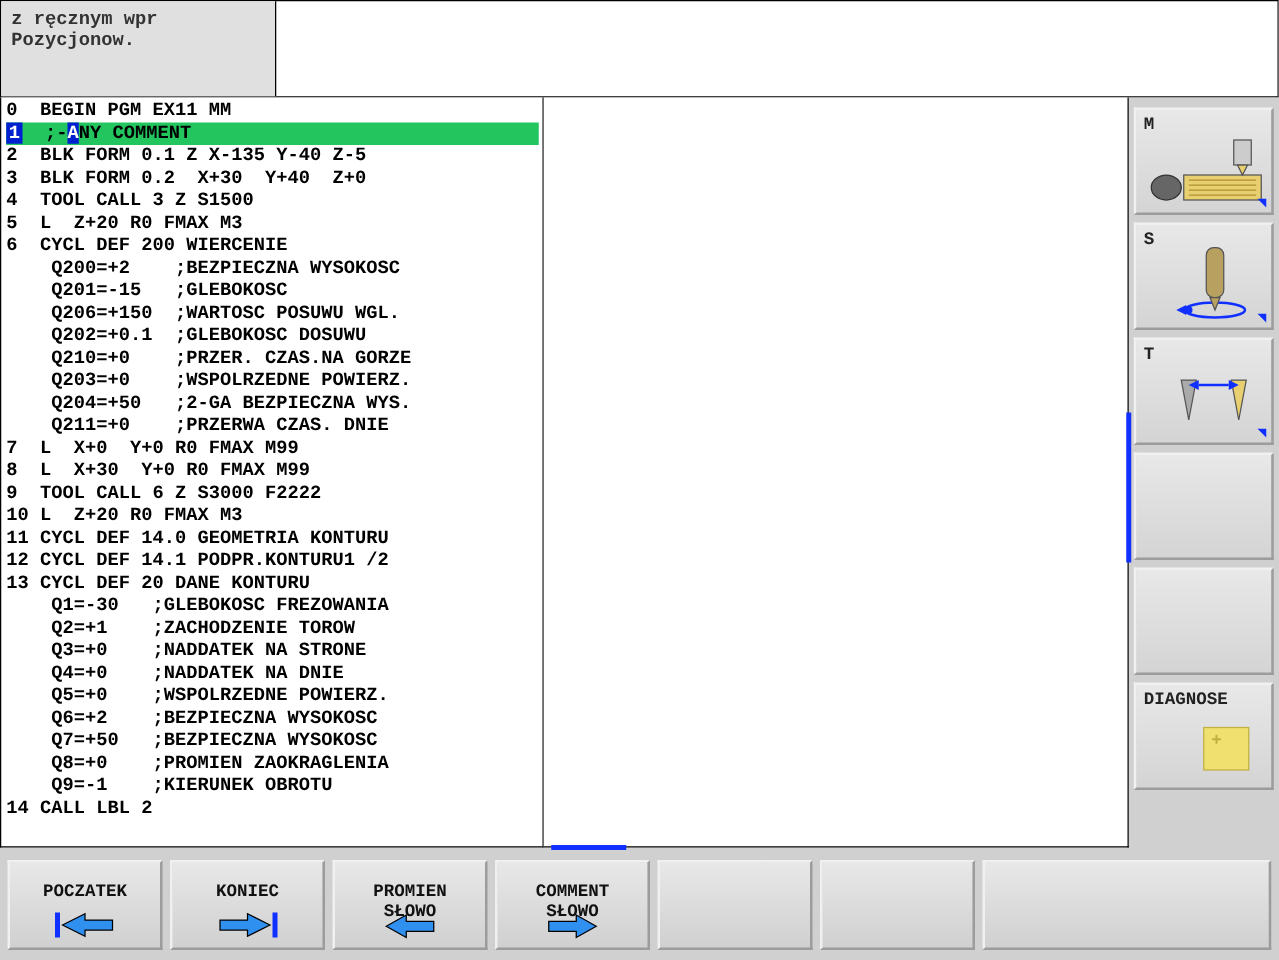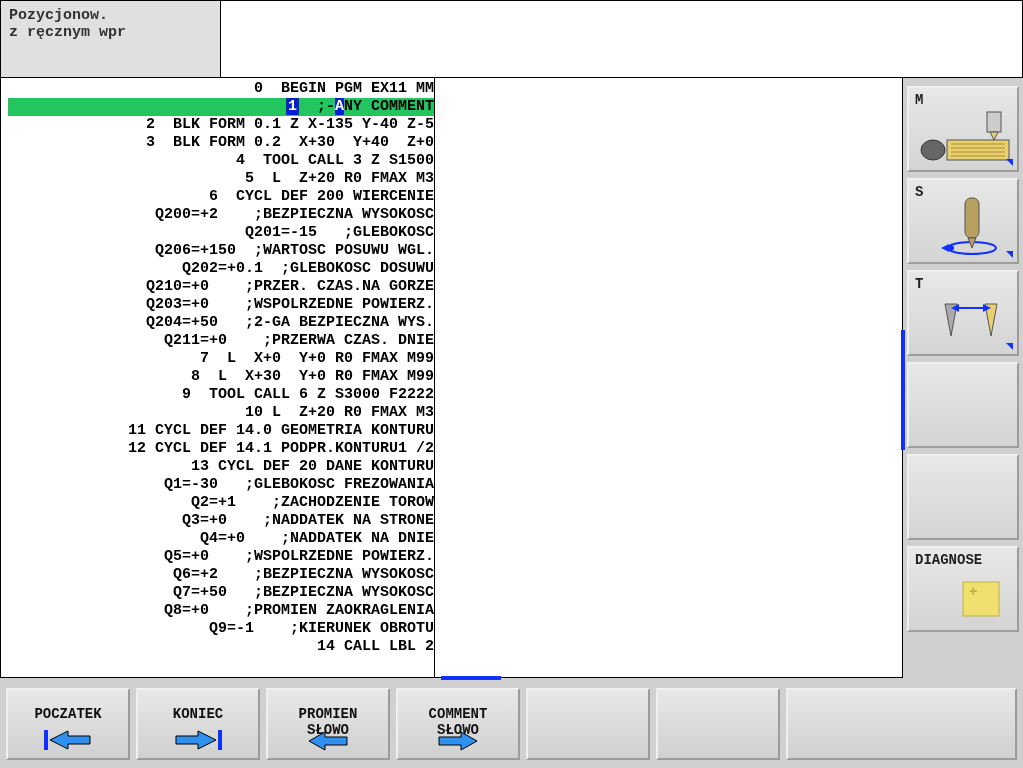--- a/index.html
+++ b/index.html
@@ -57,21 +57,21 @@
     border-top: none;
     font-family: "Courier New", monospace;
     font-size: 15px;
     font-weight: bold;
     line-height: 18px;
     padding: 2px 0 0 4px;
     white-space: pre;
     overflow: hidden;
     color: #000;
   }
-  .code-line { white-space: pre; text-align: right; }
+  .code-line { white-space: pre; }
   .hl-line {
     background: #22c55e;
     display: inline-block;
     width: 426px;
   }
   .hl-num {
     background: #0020d0;
     color: #fff;
     padding: 0 2px;
   }
@@ -163,22 +163,22 @@
     background: #e8f8f8;
     padding: 2px 14px;
     font-weight: bold;
   }
 </style>
 </head>
 <body>
 
 <div class="top-bar">
   <div class="mode-box">
+    <div>z ręcznym wpr</div>
     <div>Pozycjonow.</div>
-    <div>z ręcznym wpr</div>
   </div>
 </div>
 
 <div class="main-area">
   <div class="code-panel" id="code-panel"><div class="code-line">0  BEGIN PGM EX11 MM</div><div class="code-line"><span class="hl-line"><span class="hl-num">1</span><span>  ;-</span><span class="hl-cursor">A</span><span>NY COMMENT</span></span></div><div class="code-line">2  BLK FORM 0.1 Z X-135 Y-40 Z-5</div><div class="code-line">3  BLK FORM 0.2  X+30  Y+40  Z+0</div><div class="code-line">4  TOOL CALL 3 Z S1500</div><div class="code-line">5  L  Z+20 R0 FMAX M3</div><div class="code-line">6  CYCL DEF 200 WIERCENIE</div><div class="code-line">    Q200=+2    ;BEZPIECZNA WYSOKOSC</div><div class="code-line">    Q201=-15   ;GLEBOKOSC</div><div class="code-line">    Q206=+150  ;WARTOSC POSUWU WGL.</div><div class="code-line">    Q202=+0.1  ;GLEBOKOSC DOSUWU</div><div class="code-line">    Q210=+0    ;PRZER. CZAS.NA GORZE</div><div class="code-line">    Q203=+0    ;WSPOLRZEDNE POWIERZ.</div><div class="code-line">    Q204=+50   ;2-GA BEZPIECZNA WYS.</div><div class="code-line">    Q211=+0    ;PRZERWA CZAS. DNIE</div><div class="code-line">7  L  X+0  Y+0 R0 FMAX M99</div><div class="code-line">8  L  X+30  Y+0 R0 FMAX M99</div><div class="code-line">9  TOOL CALL 6 Z S3000 F2222</div><div class="code-line">10 L  Z+20 R0 FMAX M3</div><div class="code-line">11 CYCL DEF 14.0 GEOMETRIA KONTURU</div><div class="code-line">12 CYCL DEF 14.1 PODPR.KONTURU1 /2</div><div class="code-line">13 CYCL DEF 20 DANE KONTURU</div><div class="code-line">    Q1=-30   ;GLEBOKOSC FREZOWANIA</div><div class="code-line">    Q2=+1    ;ZACHODZENIE TOROW</div><div class="code-line">    Q3=+0    ;NADDATEK NA STRONE</div><div class="code-line">    Q4=+0    ;NADDATEK NA DNIE</div><div class="code-line">    Q5=+0    ;WSPOLRZEDNE POWIERZ.</div><div class="code-line">    Q6=+2    ;BEZPIECZNA WYSOKOSC</div><div class="code-line">    Q7=+50   ;BEZPIECZNA WYSOKOSC</div><div class="code-line">    Q8=+0    ;PROMIEN ZAOKRAGLENIA</div><div class="code-line">    Q9=-1    ;KIERUNEK OBROTU</div><div class="code-line">14 CALL LBL 2</div></div>
   <div class="preview-panel">
     <div class="blue-mark-right"></div>
     <div class="blue-mark-bottom"></div>
   </div>
 

